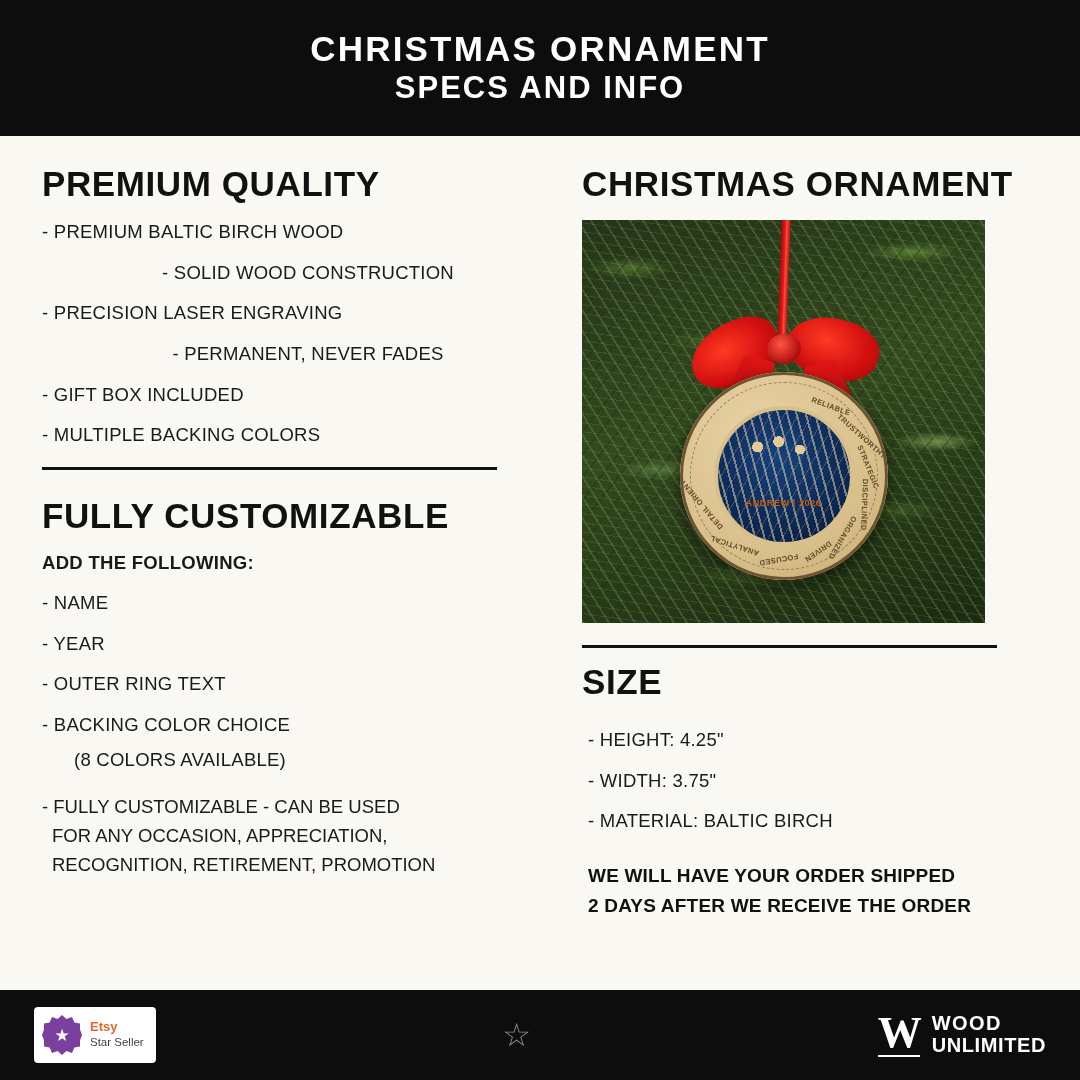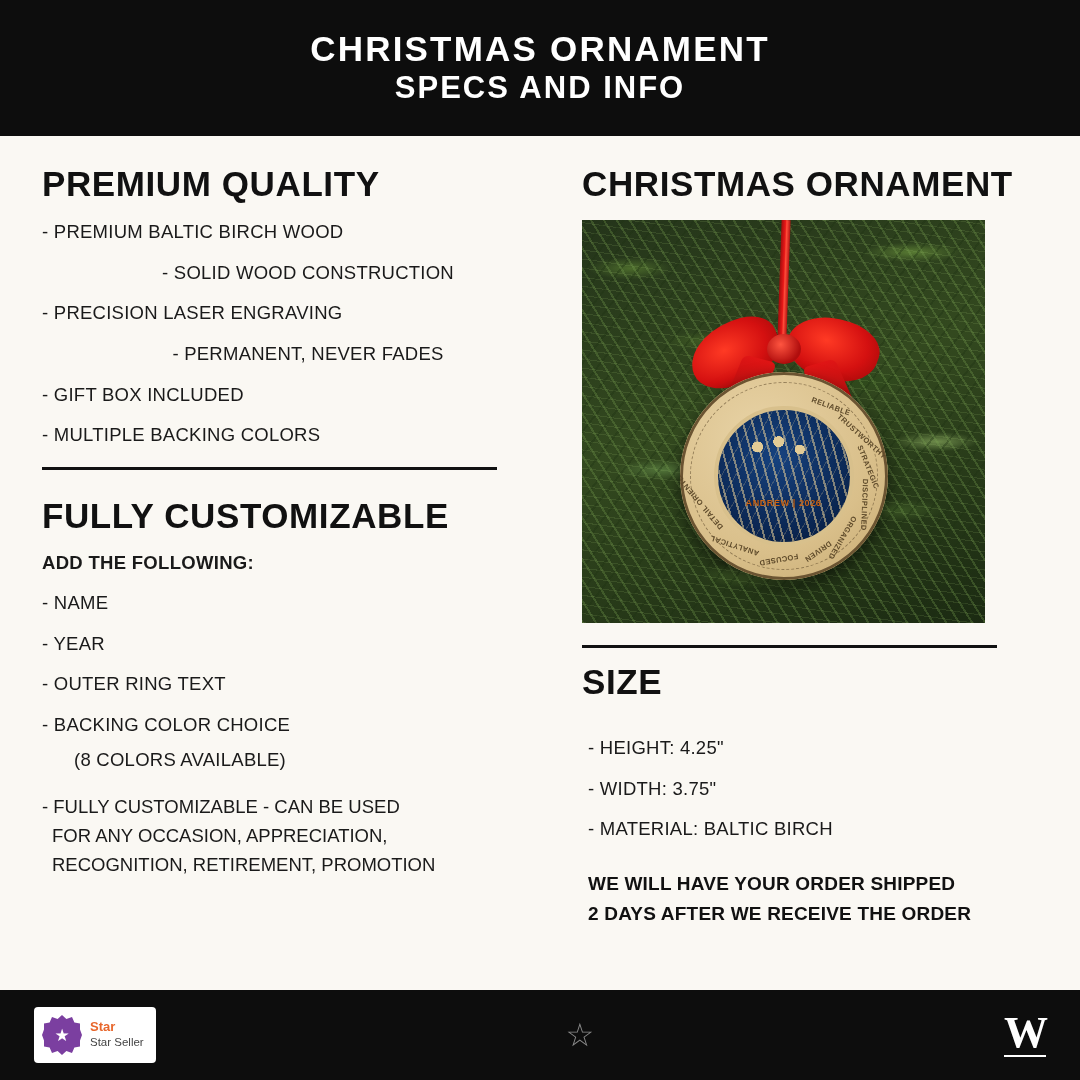--- a/index.html
+++ b/index.html
@@ -382,45 +382,49 @@
           <div class="name-plate">
             <span>ANDREW</span>
             <span>|</span>
             <span>2026</span>
           </div>
         </div>
       </div>
 
       <div class="divider right"></div>
 
-      <h2 class="section-title" style="margin-bottom:34px;">SIZE</h2>
+      <h2 class="section-title" style="margin-bottom:26px;">SIZE</h2>
       <ul class="bullets size-list">
         <li>- HEIGHT: 4.25"</li>
         <li>- WIDTH: 3.75"</li>
         <li>- MATERIAL: BALTIC BIRCH</li>
       </ul>
 
       <div class="shipping">
         <span>WE WILL HAVE YOUR ORDER SHIPPED</span>
         <span>2 DAYS AFTER WE RECEIVE THE ORDER</span>
       </div>
     </div>
   </div>
 
   <div class="footer">
     <div class="etsy-badge">
       <div class="star-burst">
         <span class="inner-star">★</span>
       </div>
       <div class="etsy-text">
-        <div class="t1">Star</div>
+        <div class="t1">Etsy</div>
         <div class="t2">Star Seller</div>
       </div>
     </div>
 
     <div class="footer-star">☆</div>
 
     <div class="brand">
       <div class="mark mark-underline">W</div>
+      <div class="words">
+        <div class="w1">WOOD</div>
+        <div class="w2">UNLIMITED</div>
+      </div>
     </div>
   </div>
 
 </div>
 
 </body></html>

